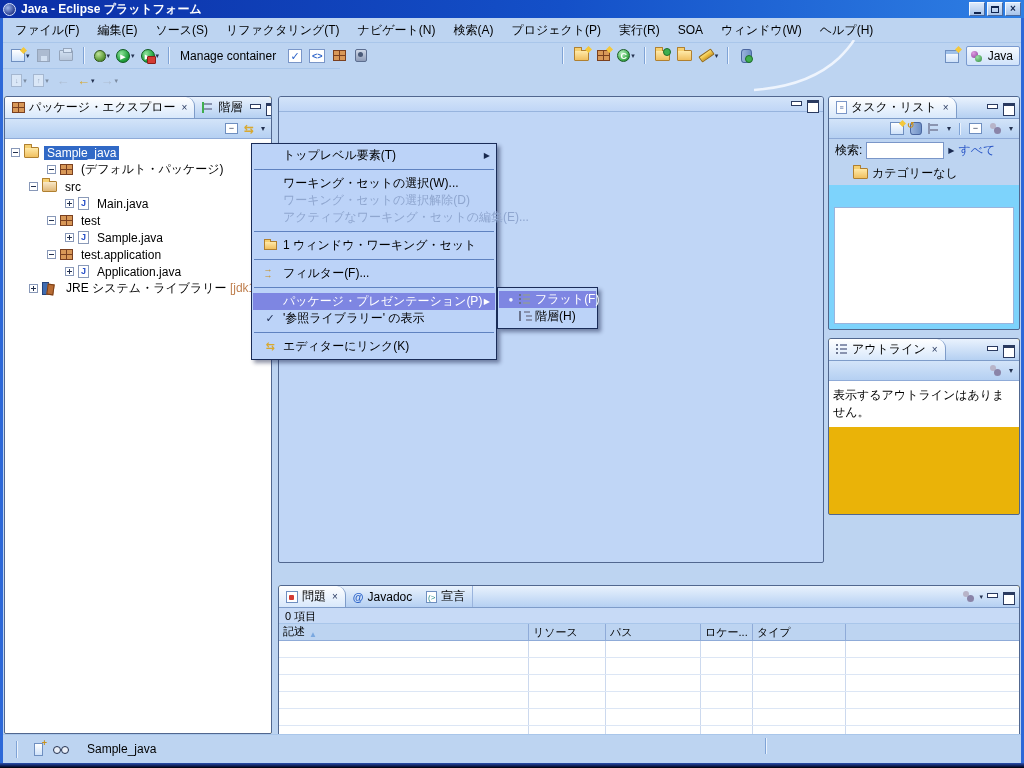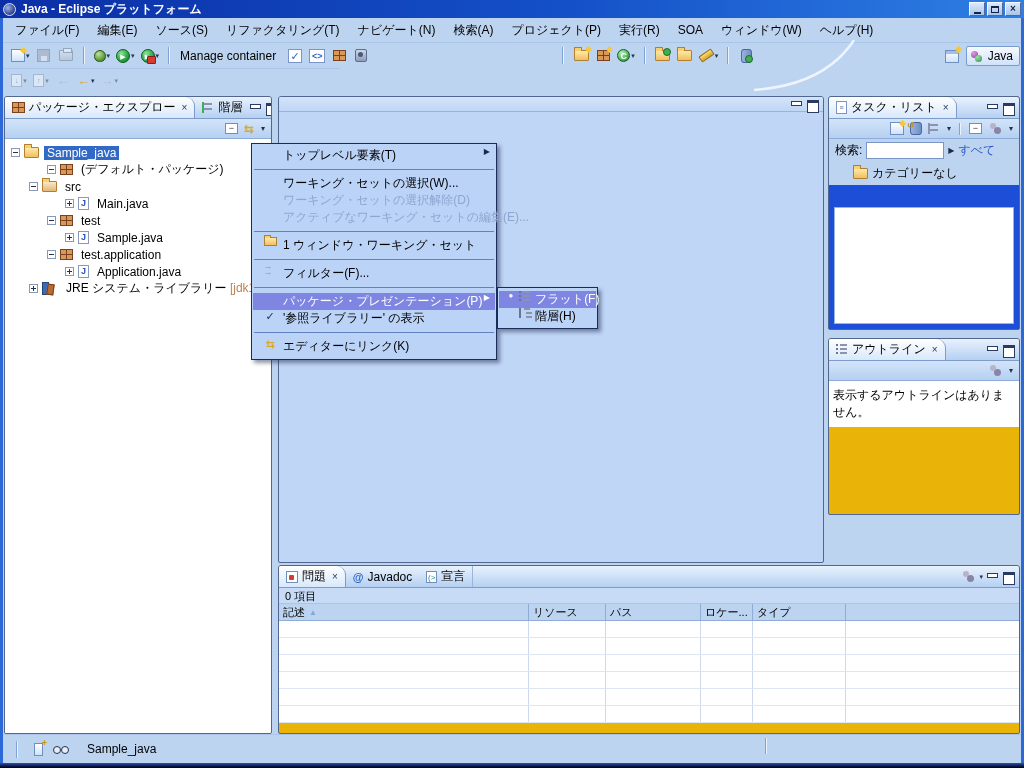--- a/index.html
+++ b/index.html
@@ -155,30 +155,30 @@
   #task-white { position:absolute; left:5px; right:5px; top:110px; bottom:5px; background:#fff; border:1px solid #9ab4dd; }
   
   #outline-msg { padding:6px 4px; background:#fff; }
   
   .count-row { height:16px; background:#c7daf6; border-bottom:1px solid #a9c6ea; padding:1px 6px; font-size:11px; }
   .pcols { display:flex; height:17px; background:#bdd4f1; border-bottom:1px solid #8fabd8; font-size:11px; }
   .pcol { border-right:1px solid #8fabd8; padding:1px 4px; overflow:hidden; white-space:nowrap; display:flex; align-items:center; gap:4px; }
   .sort { color:#7aa8e0; font-size:8px; }
   .prow { display:flex; height:17px; background:#fff; border-bottom:1px solid #dce6f5; }
   .pcell { border-right:1px solid #ccd9ee; }
-  .w0{width:250px;} .w1{width:77px;} .w2{width:95px;} .w3{width:52px;} .w4{width:93px;} .wf{flex:1;border-right:none;}
+  .w0{width:250px;align-items:flex-end;} .w1{width:77px;} .w2{width:95px;} .w3{width:52px;} .w4{width:93px;} .wf{flex:1;border-right:none;}
   .ptab-ico { width:12px; height:12px; background:#fff; border:1px solid #6f8fc0; position:relative; }
   .ptab-ico::after { content:""; position:absolute; left:2px; bottom:2px; width:5px; height:5px; background:#d33b33; border-radius:1px; }
   .at { color:#2b62c8; font-weight:bold; font-size:11px; }
   .decl-ico { width:11px; height:12px; background:#fff; border:1px solid #6f8fc0; color:#2b8c8c; font-size:8px; line-height:11px; text-align:center; }
   
   #ctx-menu { position:absolute; left:251px; top:143px; width:246px; z-index:60;
     background:#bcd3f8; border:1px solid #1a2c58; box-shadow:3px 3px 4px rgba(10,20,60,.45);
     padding:3px 1px 4px 1px; }
-  .mitem { height:17px; display:flex; align-items:flex-start; padding:0 5px 0 4px; white-space:nowrap; }
+  .mitem { height:17px; display:flex; align-items:center; padding:0 5px 0 4px; white-space:nowrap; }
   .mgut { width:26px; flex:none; display:flex; align-items:center; justify-content:center; }
   .marrow { margin-left:auto; font-size:8px; color:#1a2a50; }
   .msep { height:1px; background:#5f82c0; margin:5px 1px; }
   .mitem.hl { background:#7e86e2; color:#fff; }
   .mitem.hl .marrow { color:#fff; }
   .mitem.disabled { color:#8fa6cf; }
   .mcheck { font-size:11px; color:#1a2a50; font-weight:bold; }
   .mini-fold { width:13px; height:9px; background:linear-gradient(#ffe9a8,#f0c060); border:1px solid #b08030; position:relative; }
   .mini-fold::before { content:""; position:absolute; top:-3px; left:-1px; width:5px; height:2px; background:#f6d071; border:1px solid #b08030; border-bottom:none; }
   .i-filter { width:13px; height:12px; position:relative; color:#c89020; font-weight:bold; }
@@ -414,21 +414,21 @@
   </div>
 </div>
 
 <div class="view" id="editor" style="left:278px; top:96px; width:546px; height:467px;">
   <div class="ehead">
     <span class="mini min"></span>
     <span class="mini max"></span>
   </div>
 </div>
 
-<div class="view" style="left:828px; top:96px; width:192px; height:234px; background:#1d4ed8;">
+<div class="view" style="left:828px; top:96px; width:192px; height:234px; background:#7dd3fc;">
   <div class="vhead">
     <span class="vtab active">
       <span class="ico doc-ico">≡</span>
       <span>タスク・リスト</span>
       <span class="x">×</span>
     </span>
     <span class="vctrl">
       <span class="mini min"></span>
       <span class="mini max"></span>
     </span>
@@ -468,21 +468,21 @@
       <span class="mini max"></span>
     </span>
   </div>
   <div class="vtool">
     <span class="ico i-person"></span>
     <span class="dd">▾</span>
   </div>
   <div id="outline-msg">表示するアウトラインはありません。</div>
 </div>
 
-<div class="view" style="left:278px; top:565px; width:742px; height:169px;">
+<div class="view" style="left:278px; top:585px; width:742px; height:169px;">
   <div class="vhead">
     <span class="vtab active">
       <span class="ico ptab-ico"></span>
       <span>問題</span>
       <span class="x">×</span>
     </span>
     <span class="vtab">
       <span class="at">@</span>
       <span>Javadoc</span>
     </span>

